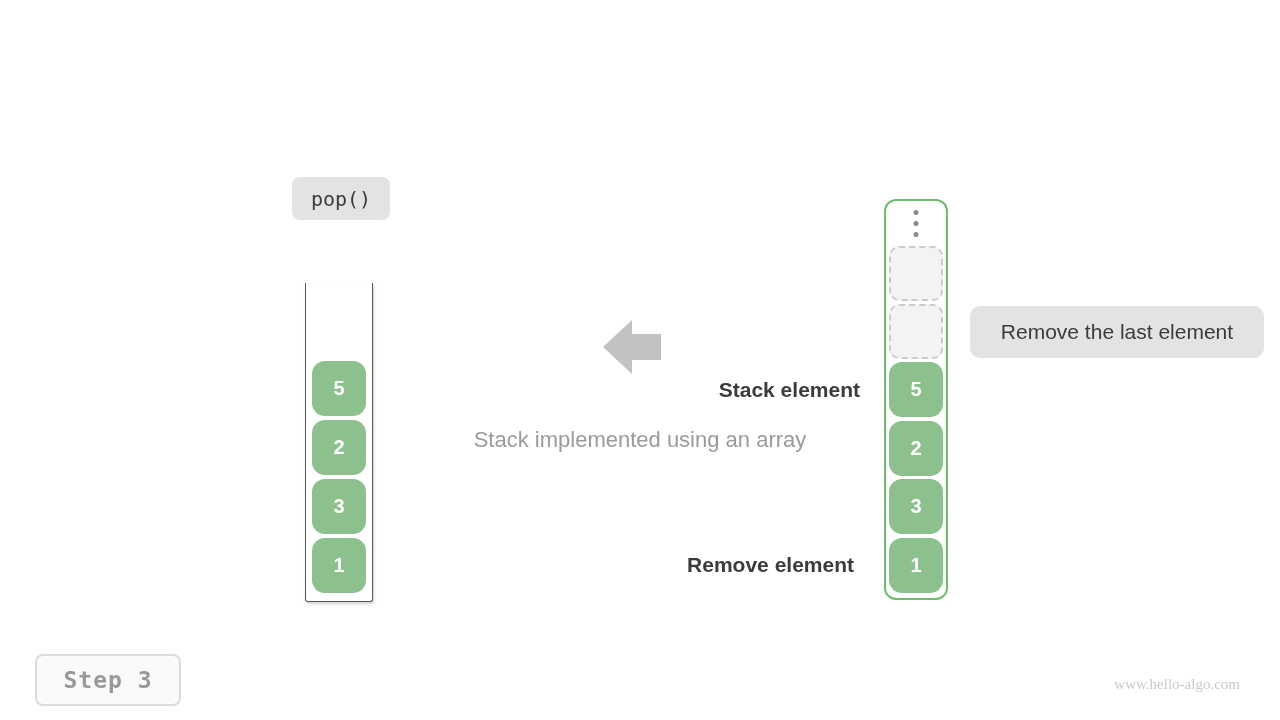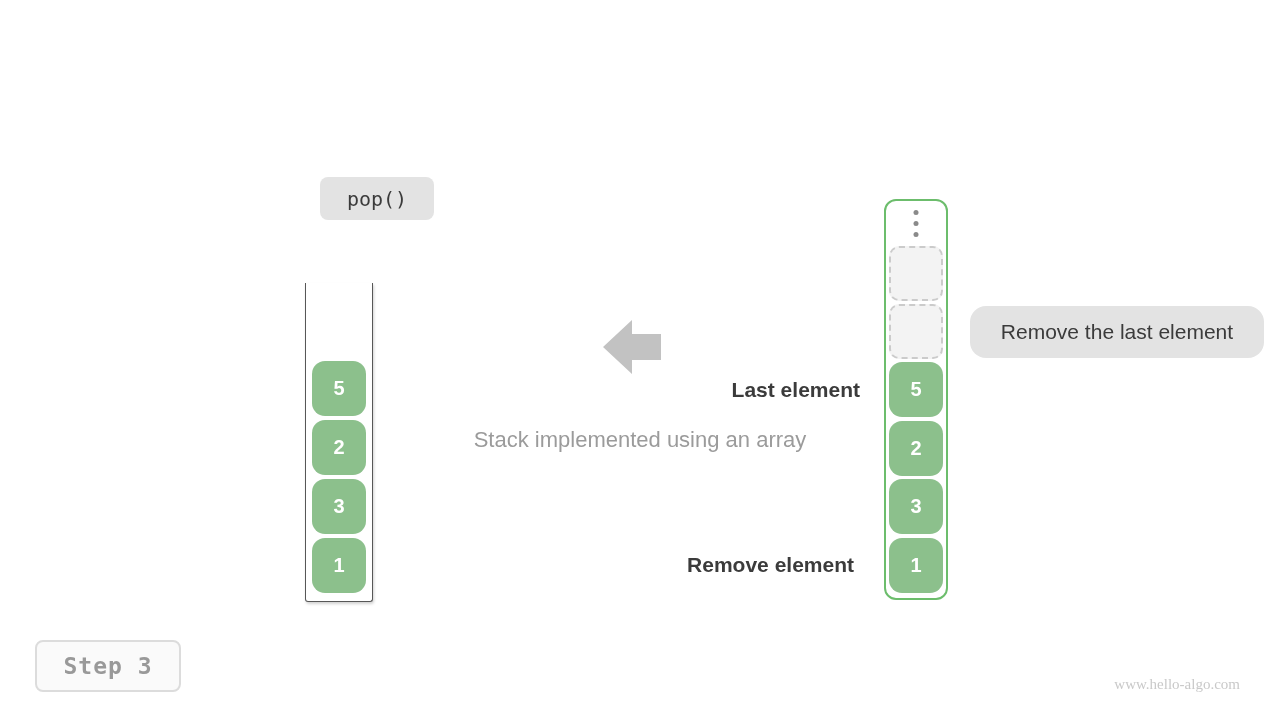--- a/index.html
+++ b/index.html
@@ -13,25 +13,25 @@
     --step_text_gray:#999999;
   }
   *{margin:0;padding:0;box-sizing:border-box;}
   html,body{width:1280px;height:720px;background:#ffffff;overflow:hidden;}
   body{font-family:"Liberation Sans",sans-serif;position:relative;}
 
   .abs{position:absolute;}
 
   
   .op-label{
-    left:292px;top:177px;width:114px;height:43px;
+    left:292px;top:177px;width:98px;height:43px;
     background:var(--label_gray_bg);border-radius:8px;
     display:flex;align-items:center;justify-content:center;
     font-family:"DejaVu Sans Mono","Liberation Mono",monospace;
-    font-size:20px;color:var(--text_dark);margin-left:28px;
+    font-size:20px;color:var(--text_dark);
   }
 
   
   .stack-container{
     left:305px;top:283px;width:68px;height:319px;
     border-left:1.5px solid #575757;border-right:1.5px solid #575757;border-bottom:1.5px solid #575757;
     border-radius:0 0 3px 3px;
     background:#ffffff;
     box-shadow:1px 2px 3px rgba(0,0,0,0.18);
     display:flex;flex-direction:column;justify-content:flex-end;align-items:center;
@@ -82,28 +82,28 @@
   .slot.s1{top:103px;}
   .array-cell{position:absolute;left:3px;}
   .array-cell.c0{top:161px;}
   .array-cell.c1{top:220px;}
   .array-cell.c2{top:278px;}
   .array-cell.c3{top:337px;}
 
   
   .remove-note{
     left:970px;top:306px;width:294px;height:52px;
-    background:var(--label_gray_bg);border-radius:16px;
+    background:var(--label_gray_bg);border-radius:10px;
     display:flex;align-items:center;justify-content:center;
     font-size:21px;color:var(--text_dark);
   }
 
   
   .step-badge{
-    left:35px;top:640px;width:146px;height:52px;
+    left:35px;top:654px;width:146px;height:52px;
     background:#FAFAFA;border:2px solid #DCDCDC;border-radius:8px;
     display:flex;align-items:center;justify-content:center;
     font-family:"DejaVu Sans Mono","Liberation Mono",monospace;
     font-weight:bold;font-size:23px;color:var(--step_text_gray);
     letter-spacing:1px;
   }
 
   
   .watermark{
     right:40px;top:676px;
@@ -122,21 +122,21 @@
   <div class="cell">3</div>
   <div class="cell">1</div>
 </div>
 
 <div class="abs arrow-wrap">
   <svg width="58" height="55" viewBox="0 0 58 55" aria-hidden="true">
     <polygon points="0,27 29,0 29,14 58,14 58,40 29,40 29,54" fill="var(--arrow_gray)"></polygon>
   </svg>
 </div>
 
-<div class="abs last-label">Last element</div>
+<div class="abs last-label">Stack element</div>
 <div class="abs caption">Stack implemented using an array</div>
 <div class="abs first-label">Remove element</div>
 
 <div class="abs array-container">
   <div class="inner">
     <div class="dots">
       <span></span>
         <span></span>
         <span></span>
     </div>

